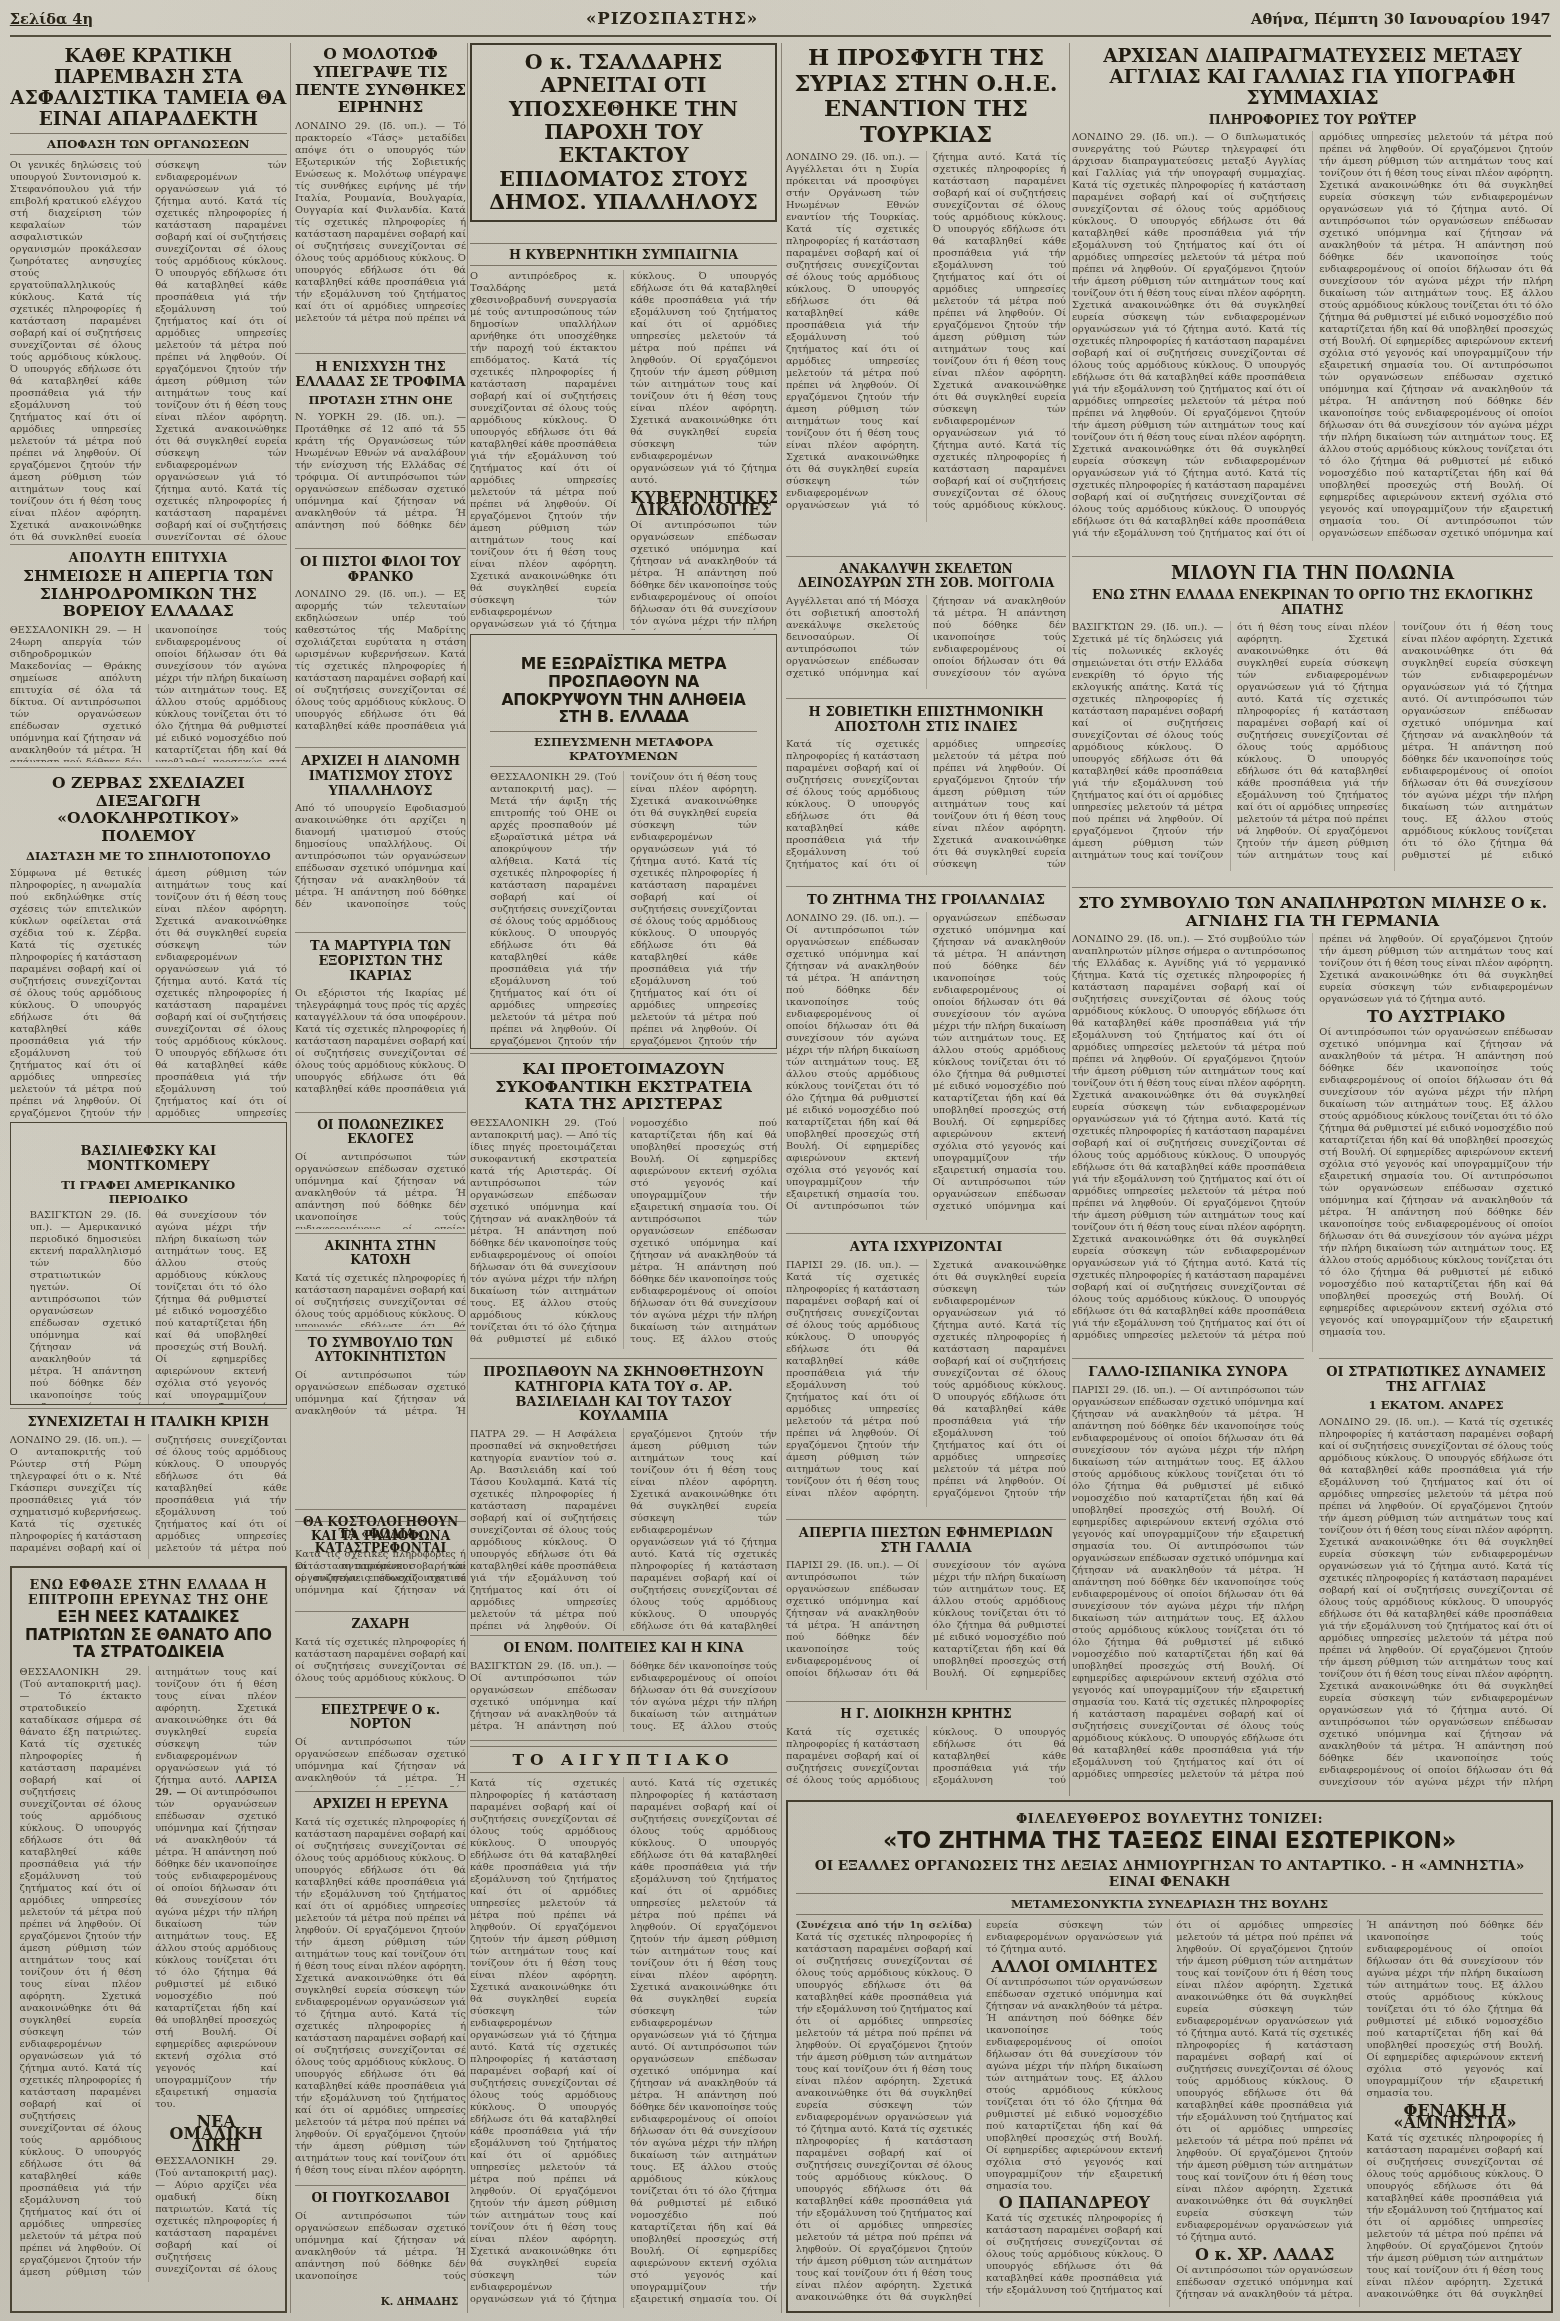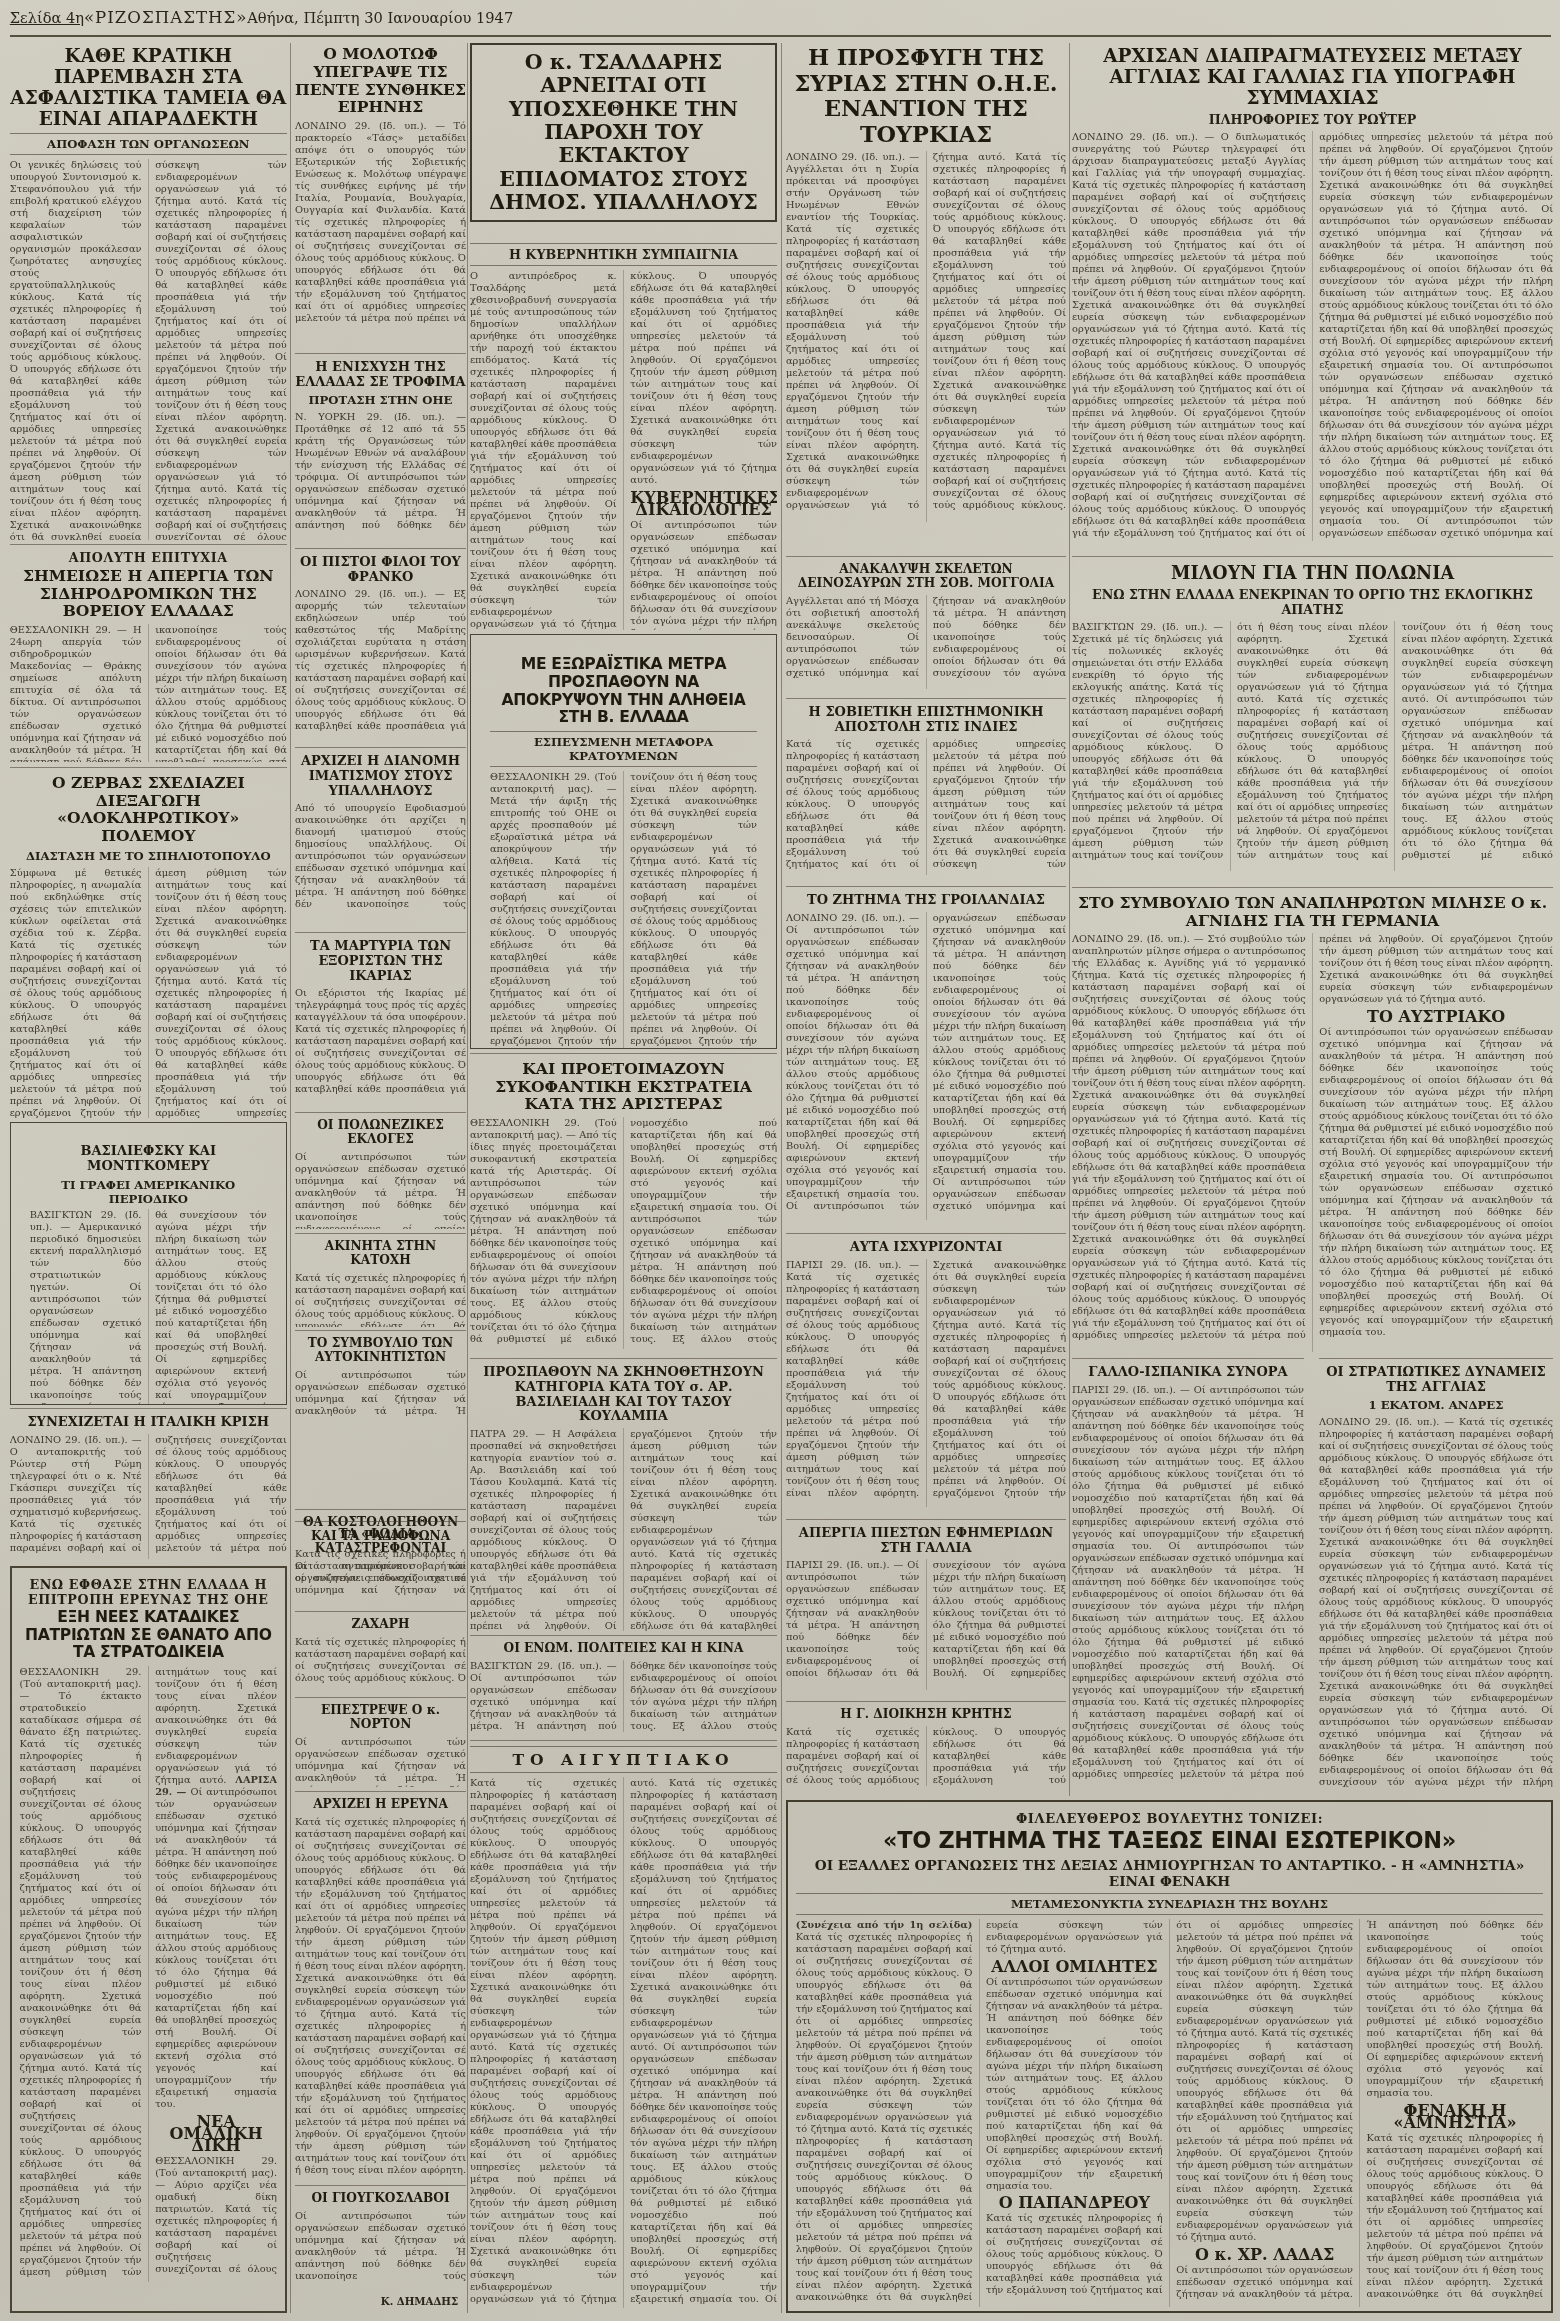--- a/index.html
+++ b/index.html
@@ -12,22 +12,22 @@
       radial-gradient(circle at 72% 8%, rgba(90,78,55,.07), transparent 42%),
       radial-gradient(circle at 38% 62%, rgba(100,88,62,.08), transparent 45%),
       radial-gradient(circle at 88% 78%, rgba(90,78,55,.09), transparent 40%),
       radial-gradient(circle at 5% 90%, rgba(90,78,55,.08), transparent 35%),
       linear-gradient(180deg, rgba(255,255,255,.05), rgba(0,0,0,.05));
     font-family:"DejaVu Serif","Liberation Serif",serif;
     color:#332e24; overflow:hidden;
   }
   .pagehead {
     position:absolute; left:9.8px; top:7.8px; width:1541px; height:29px;
-    display:flex; align-items:baseline; 
-    border-bottom:2px solid #55503f; font-weight:normal; font-size:14.6px; color:#2a2518;
+    display:flex; align-items:baseline; justify-content:space-between;
+    border-bottom:2px solid #55503f; font-weight:bold; font-size:14.6px; color:#2a2518;
   }
   .ph-left { text-decoration:underline; }
   .ph-center { font-size:16.6px; letter-spacing:1px; }
   .vrule { position:absolute; width:1px; background:rgba(70,60,45,.5); }
   .art { position:absolute; overflow:hidden; }
   .rule-top { border-top:1px solid rgba(70,60,45,.55); padding-top:3.9px; }
   .hl { font-weight:bold; text-align:center; color:#201b10; line-height:1.14; margin:2px 0 3.9px; }
   .hl-xl { font-size:20.5px; }
   .hl-xxl { font-size:22.4px; }
   .hl-lg { font-size:18.5px; }

